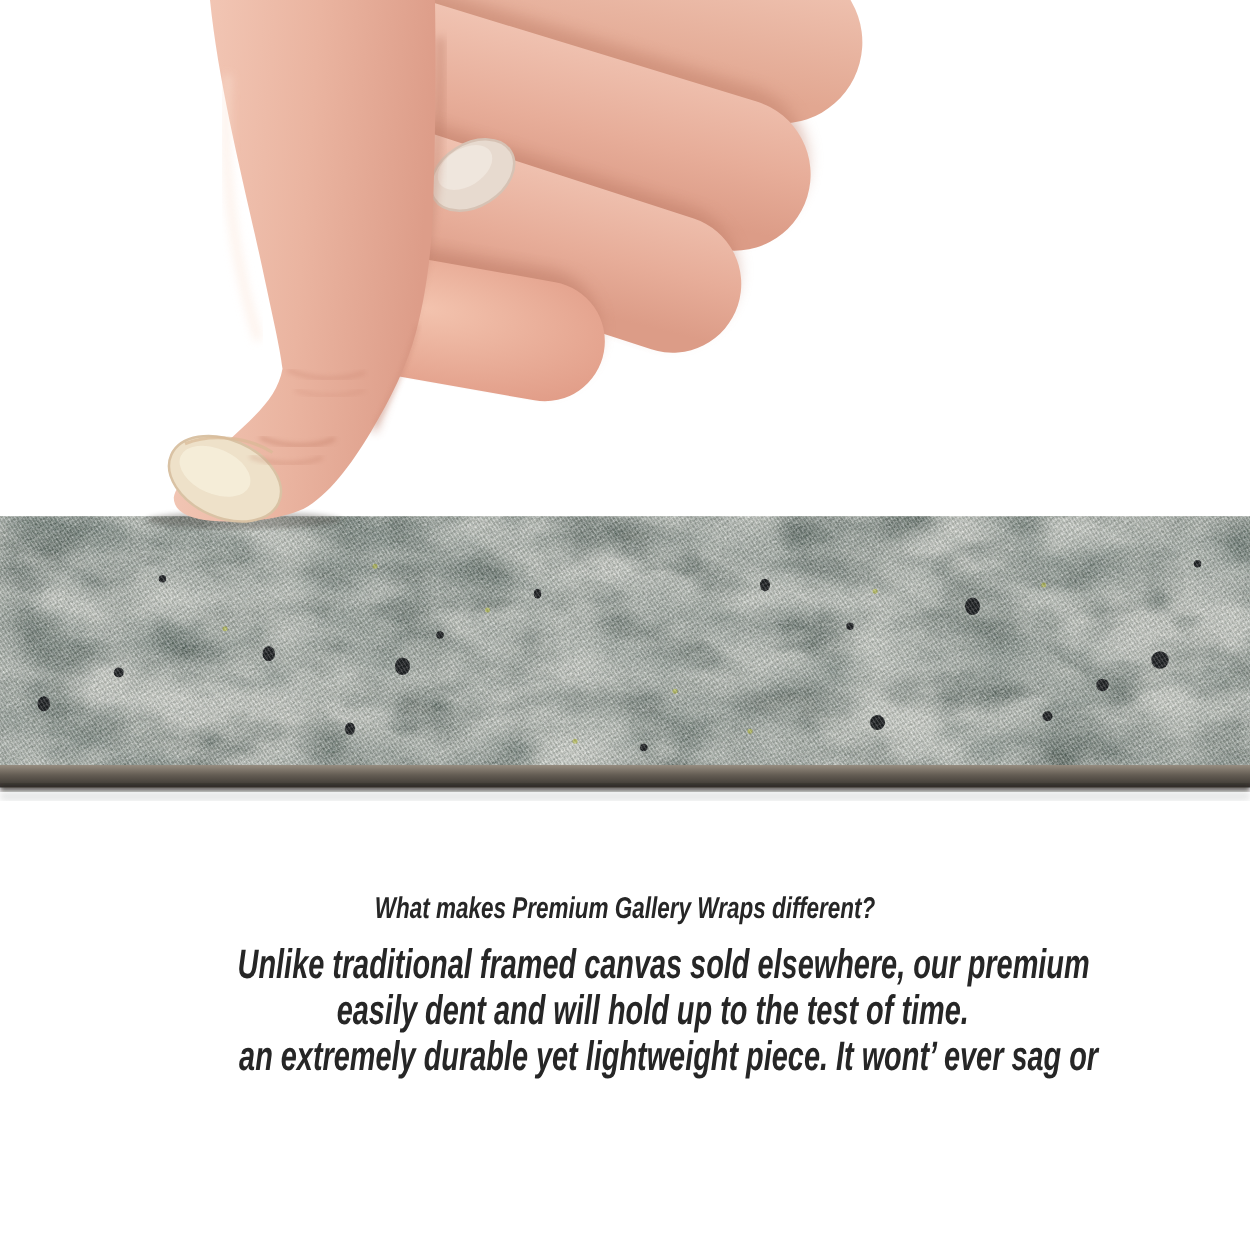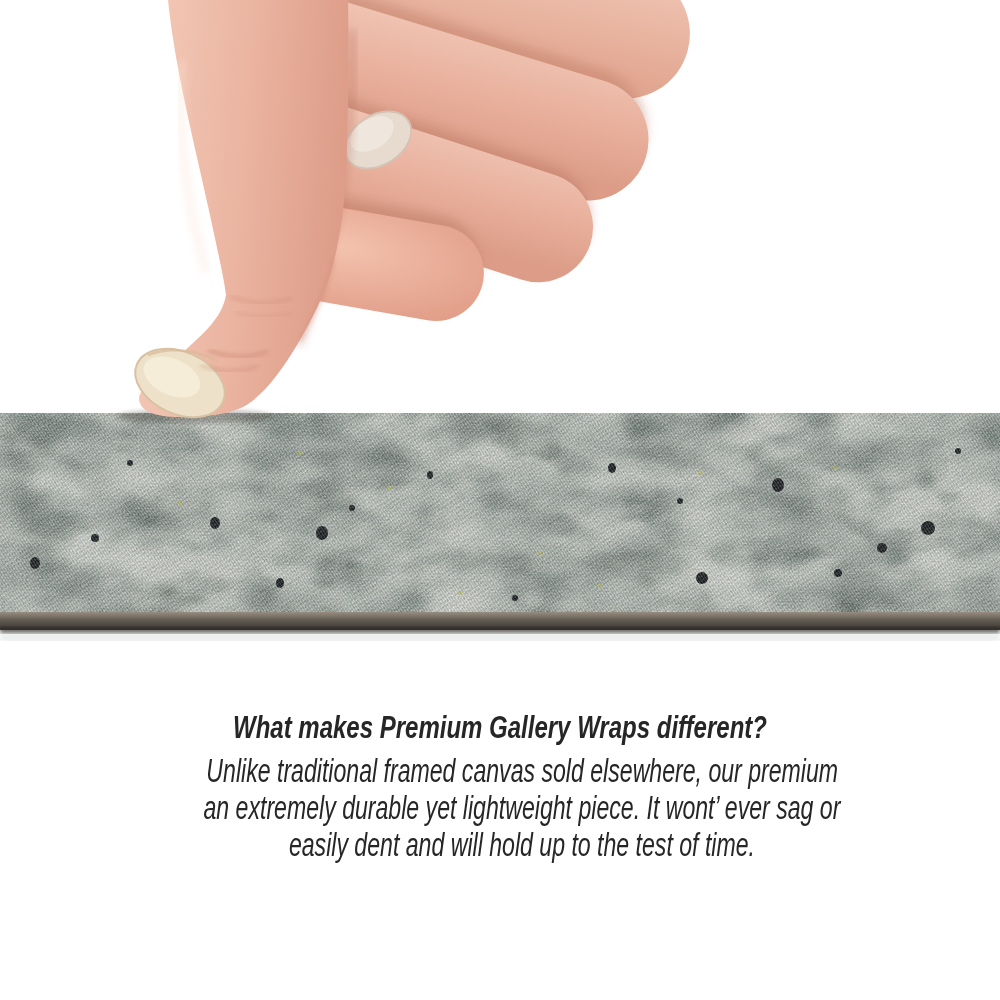--- a/index.html
+++ b/index.html
@@ -15,26 +15,26 @@
     background:
       repeating-linear-gradient(57deg, rgba(255,255,255,0.16) 0 1px, rgba(92,102,96,0.10) 1px 2.5px),
       repeating-linear-gradient(-33deg, rgba(255,255,255,0.07) 0 2px, rgba(40,46,42,0.07) 2px 4px);
   }
   
   .hand{position:absolute;left:0;top:0;width:1000px;height:432px;pointer-events:none;}
   
   .textblock{position:absolute;left:0;top:0;width:1000px;color:#262626;}
   .headline{
     position:absolute;left:0;top:706px;width:1000px;text-align:center;
-    font-size:32px;line-height:42px;font-weight:bold;font-style:italic;white-space:nowrap;
+    font-size:24px;line-height:42px;font-weight:bold;font-style:italic;white-space:nowrap;
   }
   .headline .cond{display:inline-block;transform:scaleX(0.75);transform-origin:50% 50%;}
   .bodytext{position:absolute;left:0;top:752px;width:1000px;text-align:center;}
   .bodyline{
-    font-size:33px;line-height:37px;font-weight:normal;font-style:italic;white-space:nowrap;margin-left:44px;
+    font-size:33px;line-height:37px;font-weight:bold;font-style:italic;white-space:nowrap;margin-left:44px;
   }
   .bodyline .cond{display:inline-block;transform:scaleX(0.70);transform-origin:50% 50%;}
 </style>
 </head>
 <body>
 
 <div class="page">
 
   <div class="strip">
     <svg width="1000" height="229" viewBox="0 0 1000 229">
@@ -203,18 +203,18 @@
       <path d="M 300,340 C 316,312 328,284 334,260" stroke="#c98672" stroke-width="3" opacity="0.35" filter="url(#hsoft2)"></path>
     </g>
   </svg>
 
   <div class="textblock">
     <div class="headline">
       <span class="cond">What makes Premium Gallery Wraps different?</span>
     </div>
     <div class="bodytext">
       <div class="bodyline"><span class="cond">Unlike traditional framed canvas sold elsewhere, our premium</span></div>
+      <div class="bodyline"><span class="cond">easily dent and will hold up to the test of time.</span></div>
       <div class="bodyline"><span class="cond">an extremely durable yet lightweight piece. It wont’ ever sag or</span></div>
-      <div class="bodyline"><span class="cond">easily dent and will hold up to the test of time.</span></div>
     </div>
   </div>
 
 </div>
 
 </body></html>

